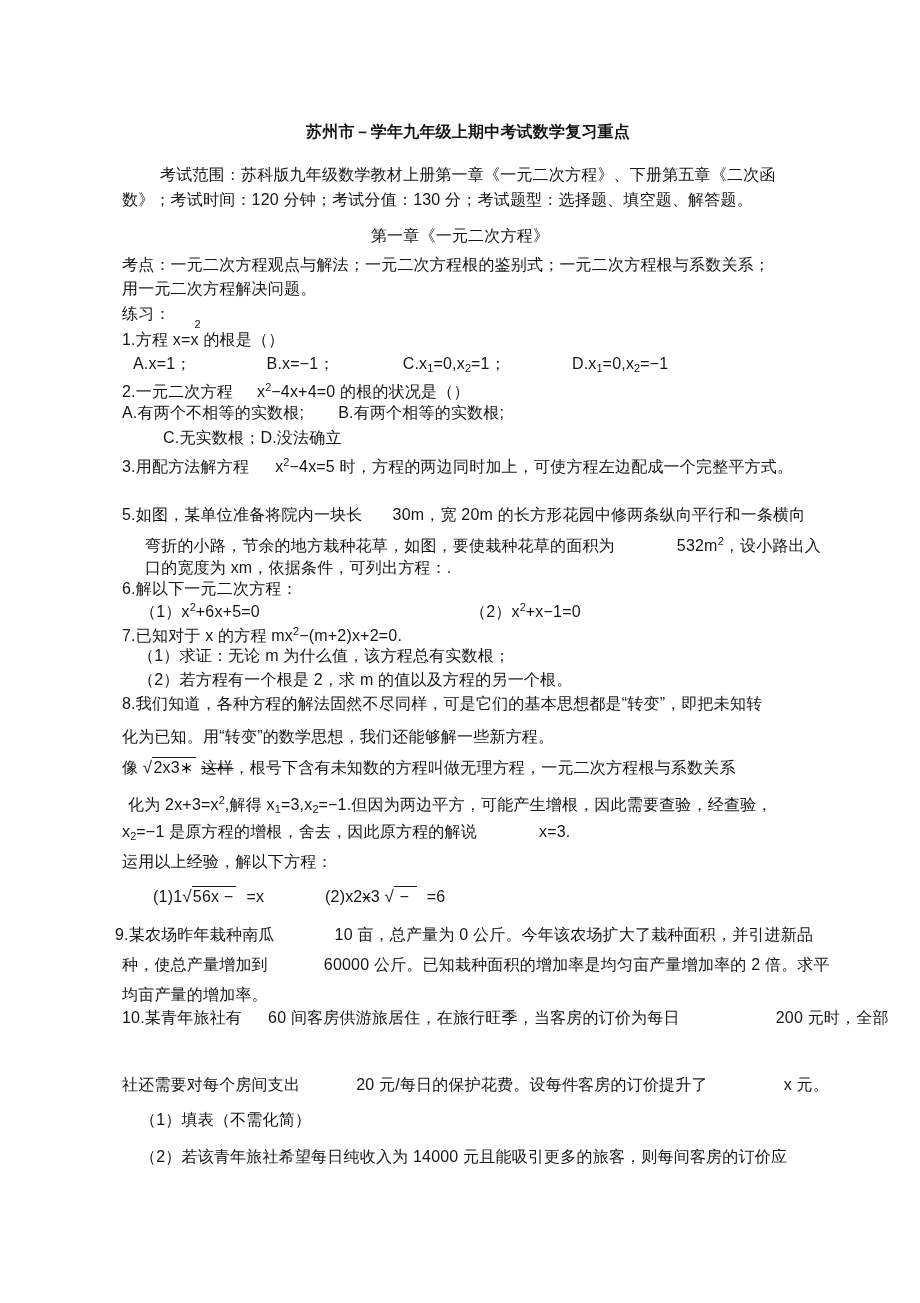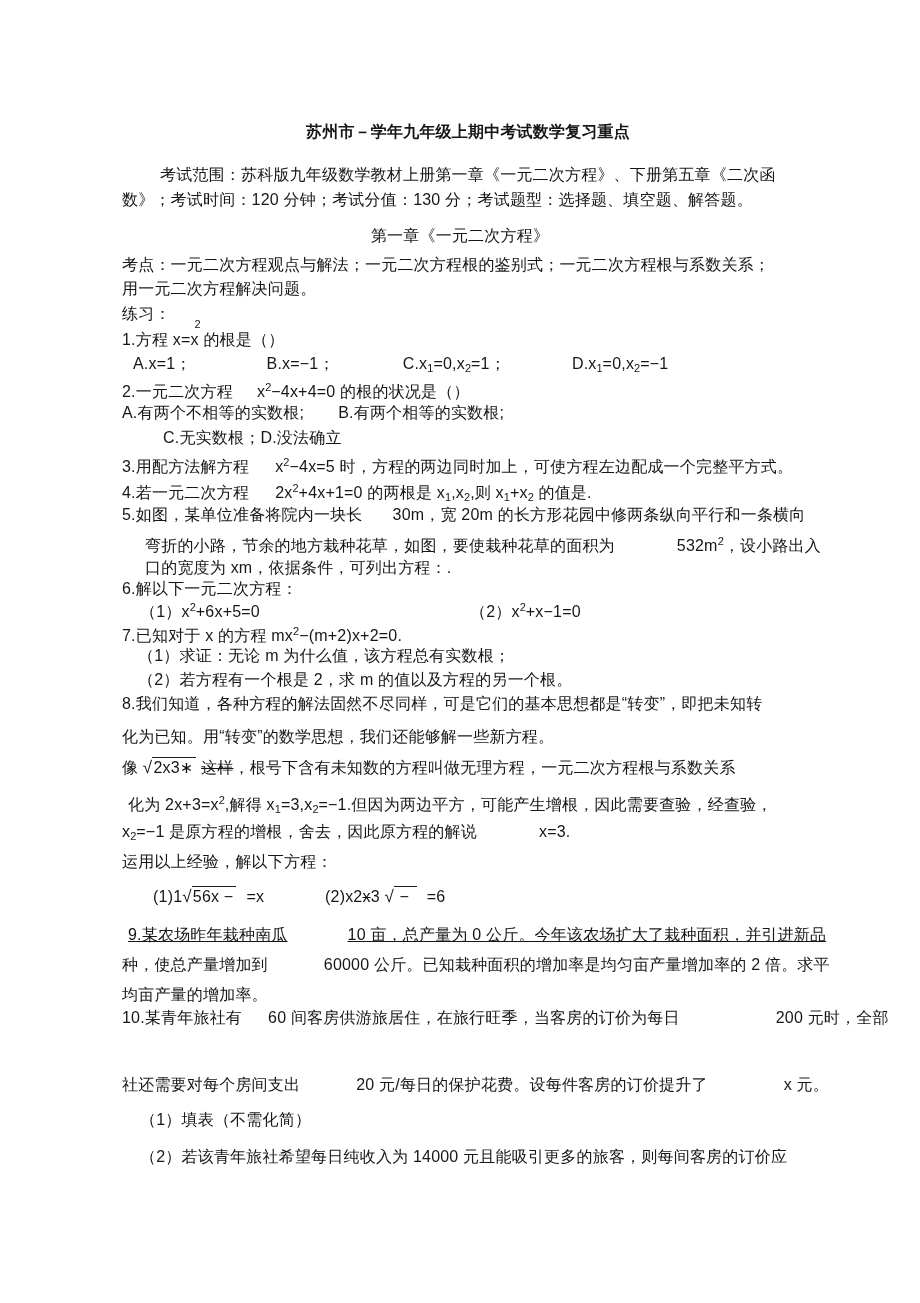--- a/index.html
+++ b/index.html
@@ -35,38 +35,37 @@
     <div class="line center" style="top: 226px; left: 0px; width: 100%;"><span>第一章《一元二次方程》</span></div>
     <div class="line" style="top: 255px; left: 122px;"><span>考点：一元二次方程观点与解法；一元二次方程根的鉴别式；一元二次方程根与系数关系；</span></div>
     <div class="line" style="top: 279px; left: 122px;"><span>用一元二次方程解决问题。</span></div>
     <div class="line" style="top: 304px; left: 122px;"><span>练习：</span></div>
     <div class="line" style="top: 330px; left: 122px;"><span>1.方程 x=</span><span class="stk">x<span class="top">2</span></span><span> 的根是（）</span></div>
     <div class="line" style="top: 354px; left: 133px;"><span>A.x=1；</span><span class="gap" style="width: 75px;"></span><span>B.x=−1；</span><span class="gap" style="width: 68px;"></span><span>C.x</span><span class="sub">1</span><span>=0,x</span><span class="sub">2</span><span>=1；</span><span class="gap" style="width: 66px;"></span><span>D.x</span><span class="sub">1</span><span>=0,x</span><span class="sub">2</span><span>=−1</span></div>
     <div class="line" style="top: 377px; left: 122px;"><span>2.一元二次方程</span><span class="gap" style="width: 24px;"></span><span>x</span><span class="sup">2</span><span>−4x+4=0 的根的状况是（）</span></div>
     <div class="line" style="top: 403px; left: 122px;"><span>A.有两个不相等的实数根;</span><span class="gap" style="width: 34px;"></span><span>B.有两个相等的实数根;</span></div>
     <div class="line" style="top: 428px; left: 163px;"><span>C.无实数根；D.没法确立</span></div>
     <div class="line" style="top: 452px; left: 122px;"><span>3.用配方法解方程</span><span class="gap" style="width: 26px;"></span><span>x</span><span class="sup">2</span><span>−4x=5 时，方程的两边同时加上，可使方程左边配成一个完整平方式。</span></div>
-    <div class="line" style="top: 478px; left: 122px;"><span>4.若一元二次方程</span><span class="gap" style="width: 26px;"></span><span>2x</span><span class="sup">2</span><span>+4x+1=0 的两根是 x</span><span class="sub">1</span><span>,x</span><span class="sub">2</span><span>,则 x</span><span class="sub">1</span><span>+x</span><span class="sub">2</span><span> 的值是.</span></div>
     <div class="line" style="top: 505px; left: 122px;"><span>5.如图，某单位准备将院内一块长</span><span class="gap" style="width: 30px;"></span><span>30m，宽 20m 的长方形花园中修两条纵向平行和一条横向</span></div>
     <div class="line" style="top: 531px; left: 145px;"><span>弯折的小路，节余的地方栽种花草，如图，要使栽种花草的面积为</span><span class="gap" style="width: 62px;"></span><span>532m</span><span class="sup">2</span><span>，设小路出入</span></div>
     <div class="line" style="top: 558px; left: 145px;"><span>口的宽度为 xm，依据条件，可列出方程：.</span></div>
     <div class="line" style="top: 579px; left: 122px;"><span>6.解以下一元二次方程：</span></div>
     <div class="line" style="top: 597px; left: 140px;"><span>（1）x</span><span class="sup">2</span><span>+6x+5=0</span></div>
     <div class="line" style="top: 597px; left: 470px;"><span>（2）x</span><span class="sup">2</span><span>+x−1=0</span></div>
     <div class="line" style="top: 621px; left: 122px;"><span>7.已知对于 x 的方程 mx</span><span class="sup">2</span><span>−(m+2)x+2=0.</span></div>
     <div class="line" style="top: 646px; left: 138px;"><span>（1）求证：无论 m 为什么值，该方程总有实数根；</span></div>
     <div class="line" style="top: 670px; left: 138px;"><span>（2）若方程有一个根是 2，求 m 的值以及方程的另一个根。</span></div>
     <div class="line" style="top: 694px; left: 122px;"><span>8.我们知道，各种方程的解法固然不尽同样，可是它们的基本思想都是“转变”，即把未知转</span></div>
     <div class="line" style="top: 727px; left: 122px;"><span>化为已知。用“转变”的数学思想，我们还能够解一些新方程。</span></div>
     <div class="line" style="top: 757px; left: 122px;"><span>像 </span><span class="rad"><span class="radsign">√</span><span class="radbar">2x3∗</span></span><span> </span><span class="strike">这样</span><span>，根号下含有未知数的方程叫做无理方程，一元二次方程根与系数关系</span></div>
     <div class="line" style="top: 790px; left: 128px;"><span>化为 2x+3=x</span><span class="sup">2</span><span>,解得 x</span><span class="sub">1</span><span>=3,x</span><span class="sub">2</span><span>=−1.但因为两边平方，可能产生增根，因此需要查验，经查验，</span></div>
     <div class="line" style="top: 822px; left: 122px;"><span>x</span><span class="sub">2</span><span>=−1 是原方程的增根，舍去，因此原方程的解说</span><span class="gap" style="width: 62px;"></span><span>x=3.</span></div>
     <div class="line" style="top: 852px; left: 122px;"><span>运用以上经验，解以下方程：</span></div>
     <div class="line" style="top: 886px; left: 153px;"><span>(1)1</span><span class="rad"><span class="radsign">√</span><span class="radbar">56x −</span></span><span class="gap" style="width: 10px;"></span><span>=x</span></div>
     <div class="line" style="top: 886px; left: 325px; text-align: center;"><span>(2)x2</span><span class="strike">x</span><span>3 </span><span class="rad"><span class="radsign">√</span><span class="radbar"> − </span></span><span class="gap" style="width: 10px;"></span><span>=6</span></div>
-    <div class="line" style="top: 925px; left: 128px; text-decoration: underline;"><span>9.某农场昨年栽种南瓜</span><span class="gap" style="width: 60px;"></span><span>10 亩，总产量为 0 公斤。今年该农场扩大了栽种面积，并引进新品</span></div>
+    <div class="line" style="top: 925px; left: 115px;"><span>9.某农场昨年栽种南瓜</span><span class="gap" style="width: 60px;"></span><span>10 亩，总产量为 0 公斤。今年该农场扩大了栽种面积，并引进新品</span></div>
     <div class="line" style="top: 955px; left: 122px;"><span>种，使总产量增加到</span><span class="gap" style="width: 56px;"></span><span>60000 公斤。已知栽种面积的增加率是均匀亩产量增加率的 2 倍。求平</span></div>
     <div class="line" style="top: 985px; left: 122px;"><span>均亩产量的增加率。</span></div>
     <div class="line" style="top: 1008px; left: 122px;"><span>10.某青年旅社有</span><span class="gap" style="width: 26px;"></span><span>60 间客房供游旅居住，在旅行旺季，当客房的订价为每日</span><span class="gap" style="width: 96px;"></span><span>200 元时，全部</span></div>
     <div class="line" style="top: 1075px; left: 122px;"><span>社还需要对每个房间支出</span><span class="gap" style="width: 56px;"></span><span>20 元/每日的保护花费。设每件客房的订价提升了</span><span class="gap" style="width: 76px;"></span><span>x 元。</span></div>
     <div class="line" style="top: 1110px; left: 140px;"><span>（1）填表（不需化简）</span></div>
     <div class="line" style="top: 1147px; left: 140px;"><span>（2）若该青年旅社希望每日纯收入为 14000 元且能吸引更多的旅客，则每间客房的订价应</span></div>
   </div>
 
 </body></html>

